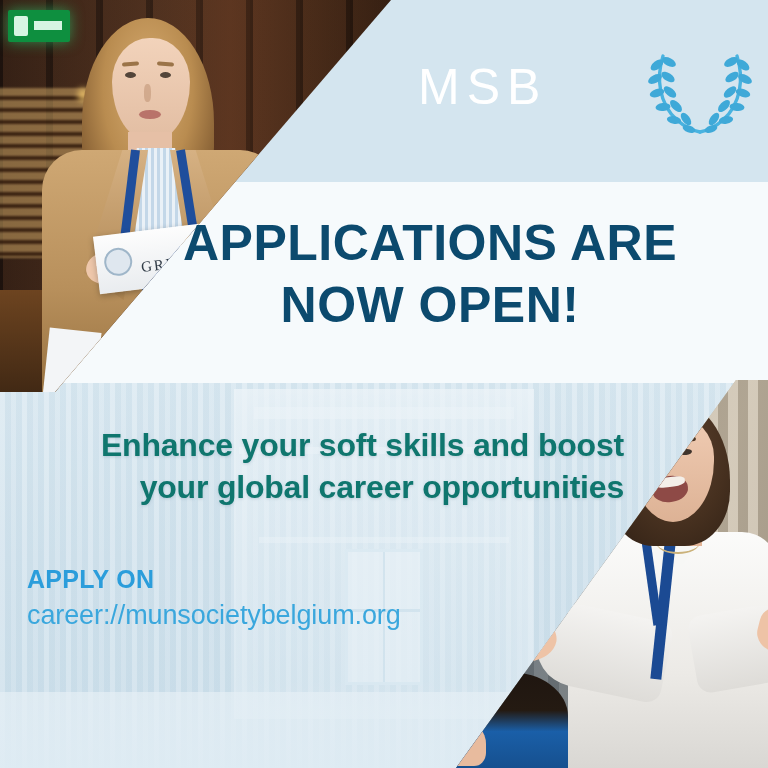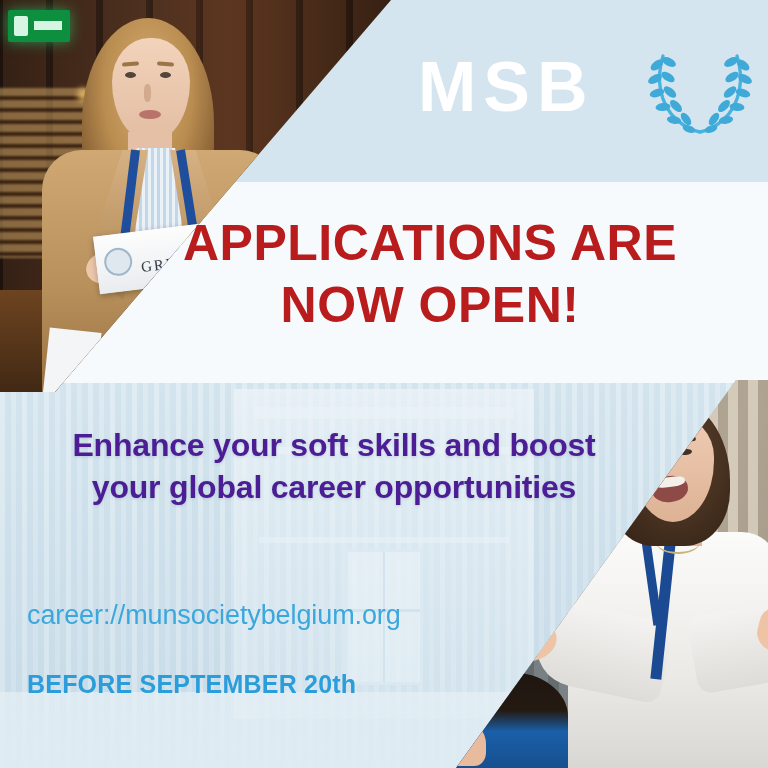--- a/index.html
+++ b/index.html
@@ -266,47 +266,47 @@
     position:absolute;left:6px;bottom:2px;width:40px;height:44px;
     background:#e8bb9e;border-radius:50% 50% 30% 30%;
   }
 
   
   .logo{
     position:absolute;left:418px;top:48px;width:338px;height:118px;
   }
   .logo-msb{
     position:absolute;left:0;top:0;
-    font-size:70px;line-height:78px;font-weight:700;color:#ffffff;
+    font-size:50px;line-height:78px;font-weight:400;color:#ffffff;
     letter-spacing:7px;
     font-family:"Liberation Sans", sans-serif;
   }
   .logo-wreath{
     position:absolute;right:2px;top:4px;width:108px;height:84px;
   }
   .logo-sub{
     position:absolute;left:2px;top:86px;
     font-size:19px;letter-spacing:5.4px;color:#ffffff;font-weight:400;
     white-space:nowrap;
   }
 
   
   .headline{
     position:absolute;left:150px;top:212px;width:560px;
     text-align:center;
-    color:#b91c1c;
+    color:#0c4a6e;
     font-size:50px;line-height:62px;font-weight:bold;
     letter-spacing:.5px;
   }
 
   
   .subhead{
     position:absolute;left:44px;top:424px;width:580px;
-    color:#4c1d95;font-weight:bold;font-size:32px;line-height:42px;
-    text-align:center;letter-spacing:-.2px;
+    color:#0f766e;font-weight:bold;font-size:32px;line-height:42px;
+    text-align:right;letter-spacing:-.2px;
     text-shadow:0 1px 3px rgba(120,150,170,.35);
   }
   .apply-on{
     position:absolute;left:27px;top:565px;
     color:#2b9ddb;font-weight:bold;font-size:25px;letter-spacing:.3px;
   }
   .apply-url{
     position:absolute;left:27px;top:600px;
     color:#3aa7dd;font-weight:400;font-size:27px;letter-spacing:-.1px;
   }
@@ -426,16 +426,16 @@
           <ellipse cx="68" cy="67" rx="7.2" ry="3.8" transform="rotate(-54 68 67)"></ellipse>
           <ellipse cx="65" cy="77" rx="6.6" ry="3.5" transform="rotate(-20 65 77)"></ellipse>
         </g>
       </svg>
     </div>
   </div>
 
   <div class="headline">APPLICATIONS ARE NOW OPEN!</div>
 
   <div class="subhead">Enhance your soft skills and boost your global career opportunities</div>
+  <div class="apply-on">APPLY ON</div>
   <div class="apply-url">career://munsocietybelgium.org</div>
-  <div class="deadline">BEFORE SEPTEMBER 20th</div>
 
 </div>
 
 </body></html>

